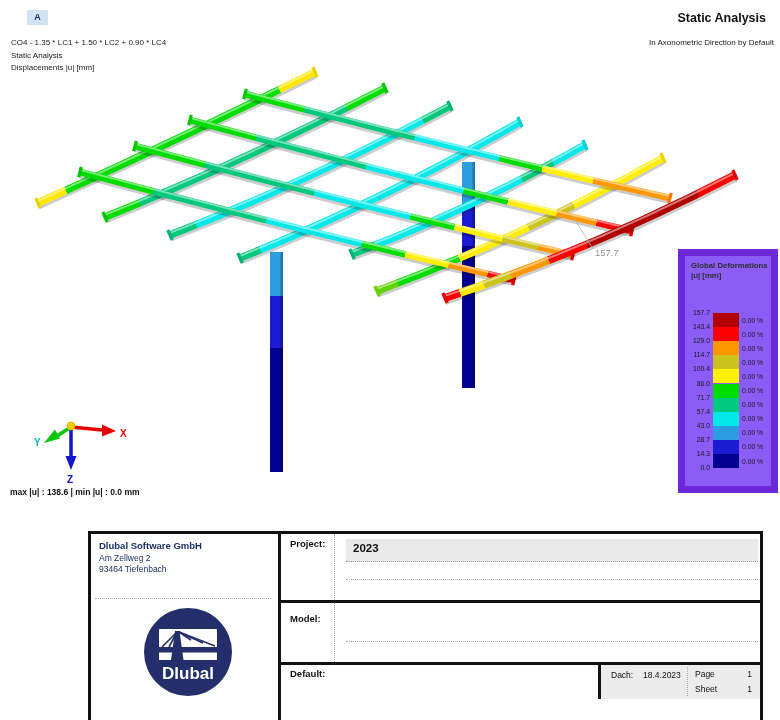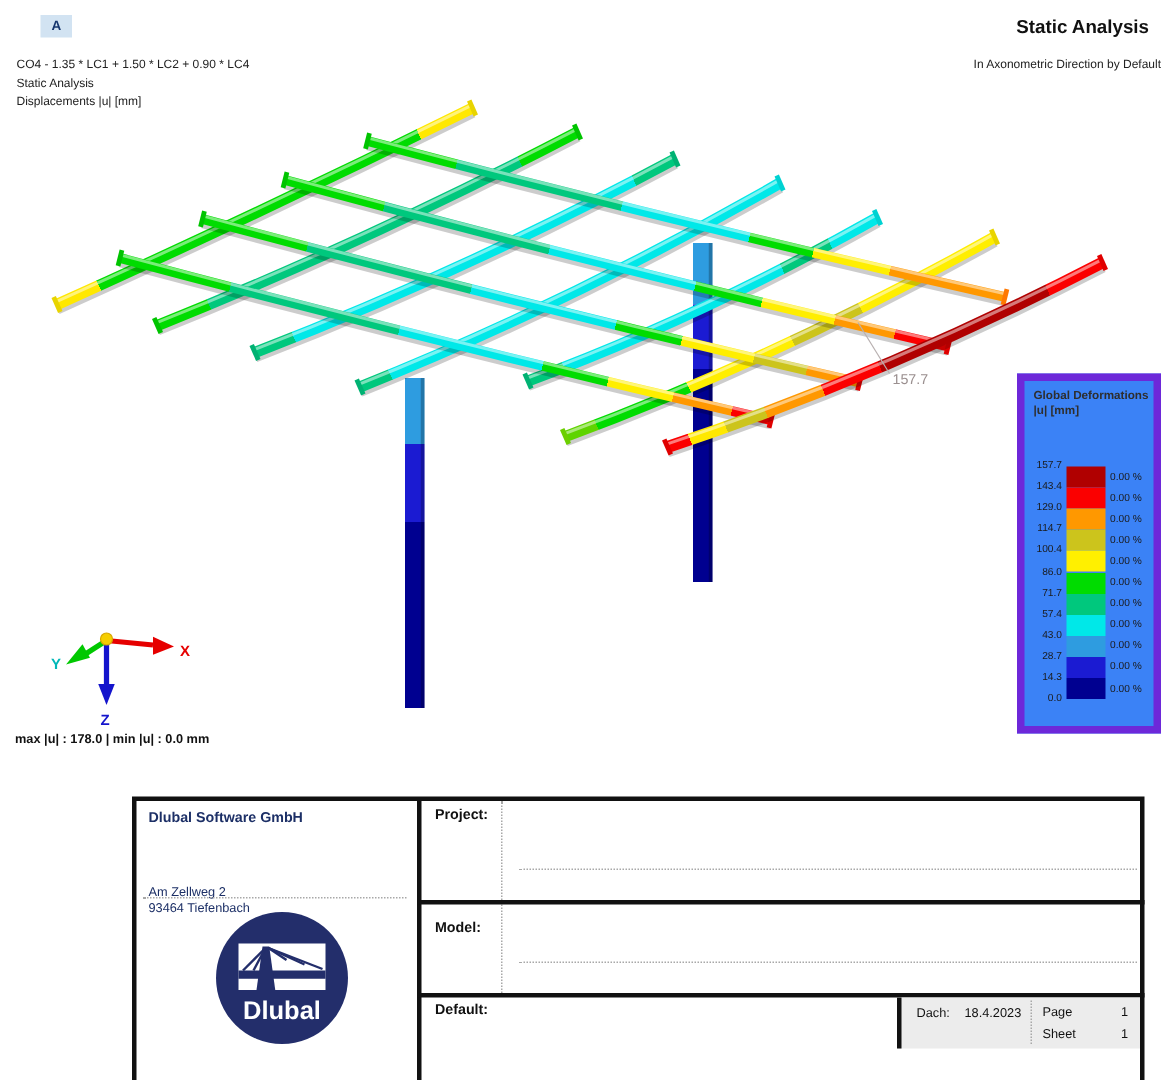--- a/index.html
+++ b/index.html
@@ -15,31 +15,31 @@
   
   #viewport{position:absolute;left:0;top:0;width:780px;height:520px;}
   .sh{stroke:rgba(0,0,0,.20);fill:none;transform:translateY(2.4px);}
   .core{fill:none;}
   .hi{stroke:rgba(255,255,255,.48);stroke-width:2px;fill:none;transform:translateY(-2.1px);}
   .cap{stroke-width:3.2px;fill:none;}
   .axis-label{font-size:10px;font-weight:bold;font-family:"Liberation Sans",sans-serif;}
   .anno{font-size:9.5px;fill:#9a8f8f;font-family:"Liberation Sans",sans-serif;}
   .max-line{position:absolute;left:10px;top:487px;font-size:8.5px;font-weight:bold;color:#111;}
   
-  .legend{position:absolute;left:678px;top:249px;width:86px;height:230px;border:5px solid #6d28d9;background:#3b82f6;}
+  .legend{position:absolute;left:678px;top:249px;width:86px;height:230px;border:7px solid #6d28d9;background:#8b5cf6;}
   .lg-title{position:absolute;left:6px;top:5px;font-size:7.8px;font-weight:bold;color:#2e2e2e;line-height:9.5px;white-space:pre-line;}
   .lg-scale{position:absolute;left:0;top:57px;width:86px;height:170px;}
   .lg-val{position:absolute;left:0;width:25px;text-align:right;font-size:6.8px;color:#1a1a1a;}
   .lg-band{position:absolute;left:28px;width:26px;height:14.1px;}
   .lg-pct{position:absolute;left:57px;font-size:6.8px;color:#1a1a1a;}
   
   .tblock{position:absolute;left:88px;top:531px;width:675px;height:218px;border:3px solid #111;box-sizing:border-box;}
   .tb-leftcell{position:absolute;left:0;top:0;width:187px;height:100%;border-right:3px solid #111;}
   .tb-company{position:absolute;left:8px;top:6px;font-size:9.5px;font-weight:bold;color:#1c2f66;}
-  .tb-addr{position:absolute;left:8px;font-size:8.5px;color:#1c2f66;margin-top:36px;}
+  .tb-addr{position:absolute;left:8px;font-size:8.5px;color:#1c2f66;}
   .tb-dot-h{position:absolute;border-top:1.5px dotted #a8a8a8;height:0;}
   .tb-dot-v{position:absolute;border-left:1.5px dotted #a8a8a8;width:0;}
   .tb-label{position:absolute;font-size:9.5px;font-weight:bold;color:#111;}
   .tb-band{position:absolute;left:255px;width:412px;background:#e9e9e9;border-bottom:1.5px dotted #9a9a9a;}
   .tb-band span{display:block;padding:3px 0 0 7px;font-size:11.5px;font-weight:bold;color:#111;}
   .tb-hline{position:absolute;left:187px;width:485px;height:3px;background:#111;}
   .datebox{position:absolute;left:507px;top:131px;width:162px;height:34px;background:#ececec;border-left:3px solid #111;box-sizing:border-box;}
   .db-txt{position:absolute;font-size:8.5px;color:#111;}
   .logo-svg{position:absolute;left:51px;top:72px;}
 </style>
@@ -305,21 +305,21 @@
       <polygon points="55,429.5 44,443 60,438.5" fill="#00c800"></polygon>
       <line x1="71" y1="427" x2="71" y2="457" stroke="#1414cc" stroke-width="3.5"></line>
       <polygon points="65.5,456 76.5,456 71,470" fill="#1414cc"></polygon>
       <circle cx="71" cy="426" r="4" fill="#f5ce00" stroke="#d8a800" stroke-width="0.8"></circle>
       <text class="axis-label" x="120" y="437" fill="#e60000">X</text>
       <text class="axis-label" x="34" y="446" fill="#00b8b8">Y</text>
       <text class="axis-label" x="67" y="483" fill="#1414cc">Z</text>
     </g>
   </svg>
 
-  <div class="max-line">max |u| : 178.0 | min |u| : 0.0 mm</div>
+  <div class="max-line">max |u| : 138.6 | min |u| : 0.0 mm</div>
 
   <div class="legend">
     <div class="lg-title"><span>Global Deformations</span><br><span>|u| [mm]</span></div>
     <div class="lg-scale">
         <span class="lg-val" style="top: -4px;">157.7</span>
         <span class="lg-val" style="top: 10.1px;">143.4</span>
         <span class="lg-val" style="top: 24.2px;">129.0</span>
         <span class="lg-val" style="top: 38.3px;">114.7</span>
         <span class="lg-val" style="top: 52.4px;">100.4</span>
         <span class="lg-val" style="top: 66.5px;">86.0</span>
@@ -370,20 +370,23 @@
         <line x1="37" y1="26" x2="49" y2="34" stroke="#232e6b" stroke-width="1.6"></line>
         <line x1="37" y1="26" x2="61" y2="37" stroke="#232e6b" stroke-width="1.6"></line>
         <line x1="37" y1="26" x2="73" y2="40" stroke="#232e6b" stroke-width="1.6"></line>
         <text x="46" y="73" text-anchor="middle" fill="#fff" font-size="17" font-weight="bold" font-family="Liberation Sans, sans-serif">Dlubal</text>
       </svg>
     </div>
 
     <div class="tb-dot-v" style="left:243px;top:0;height:128px"></div>
 
     <div class="tb-label" style="left:199px;top:4px">Project:</div>
+    <div class="tb-band" style="top:5px;height:22px">
+        <span>2023</span>
+      </div>
     <div class="tb-dot-h" style="left:255px;top:45px;width:412px"></div>
 
     <div class="tb-hline" style="top:66px"></div>
 
     <div class="tb-label" style="left:199px;top:79px">Model:</div>
     <div class="tb-dot-h" style="left:255px;top:107px;width:412px"></div>
 
     <div class="tb-hline" style="top:128px"></div>
 
     <div class="tb-label" style="left:199px;top:134px">Default:</div>

